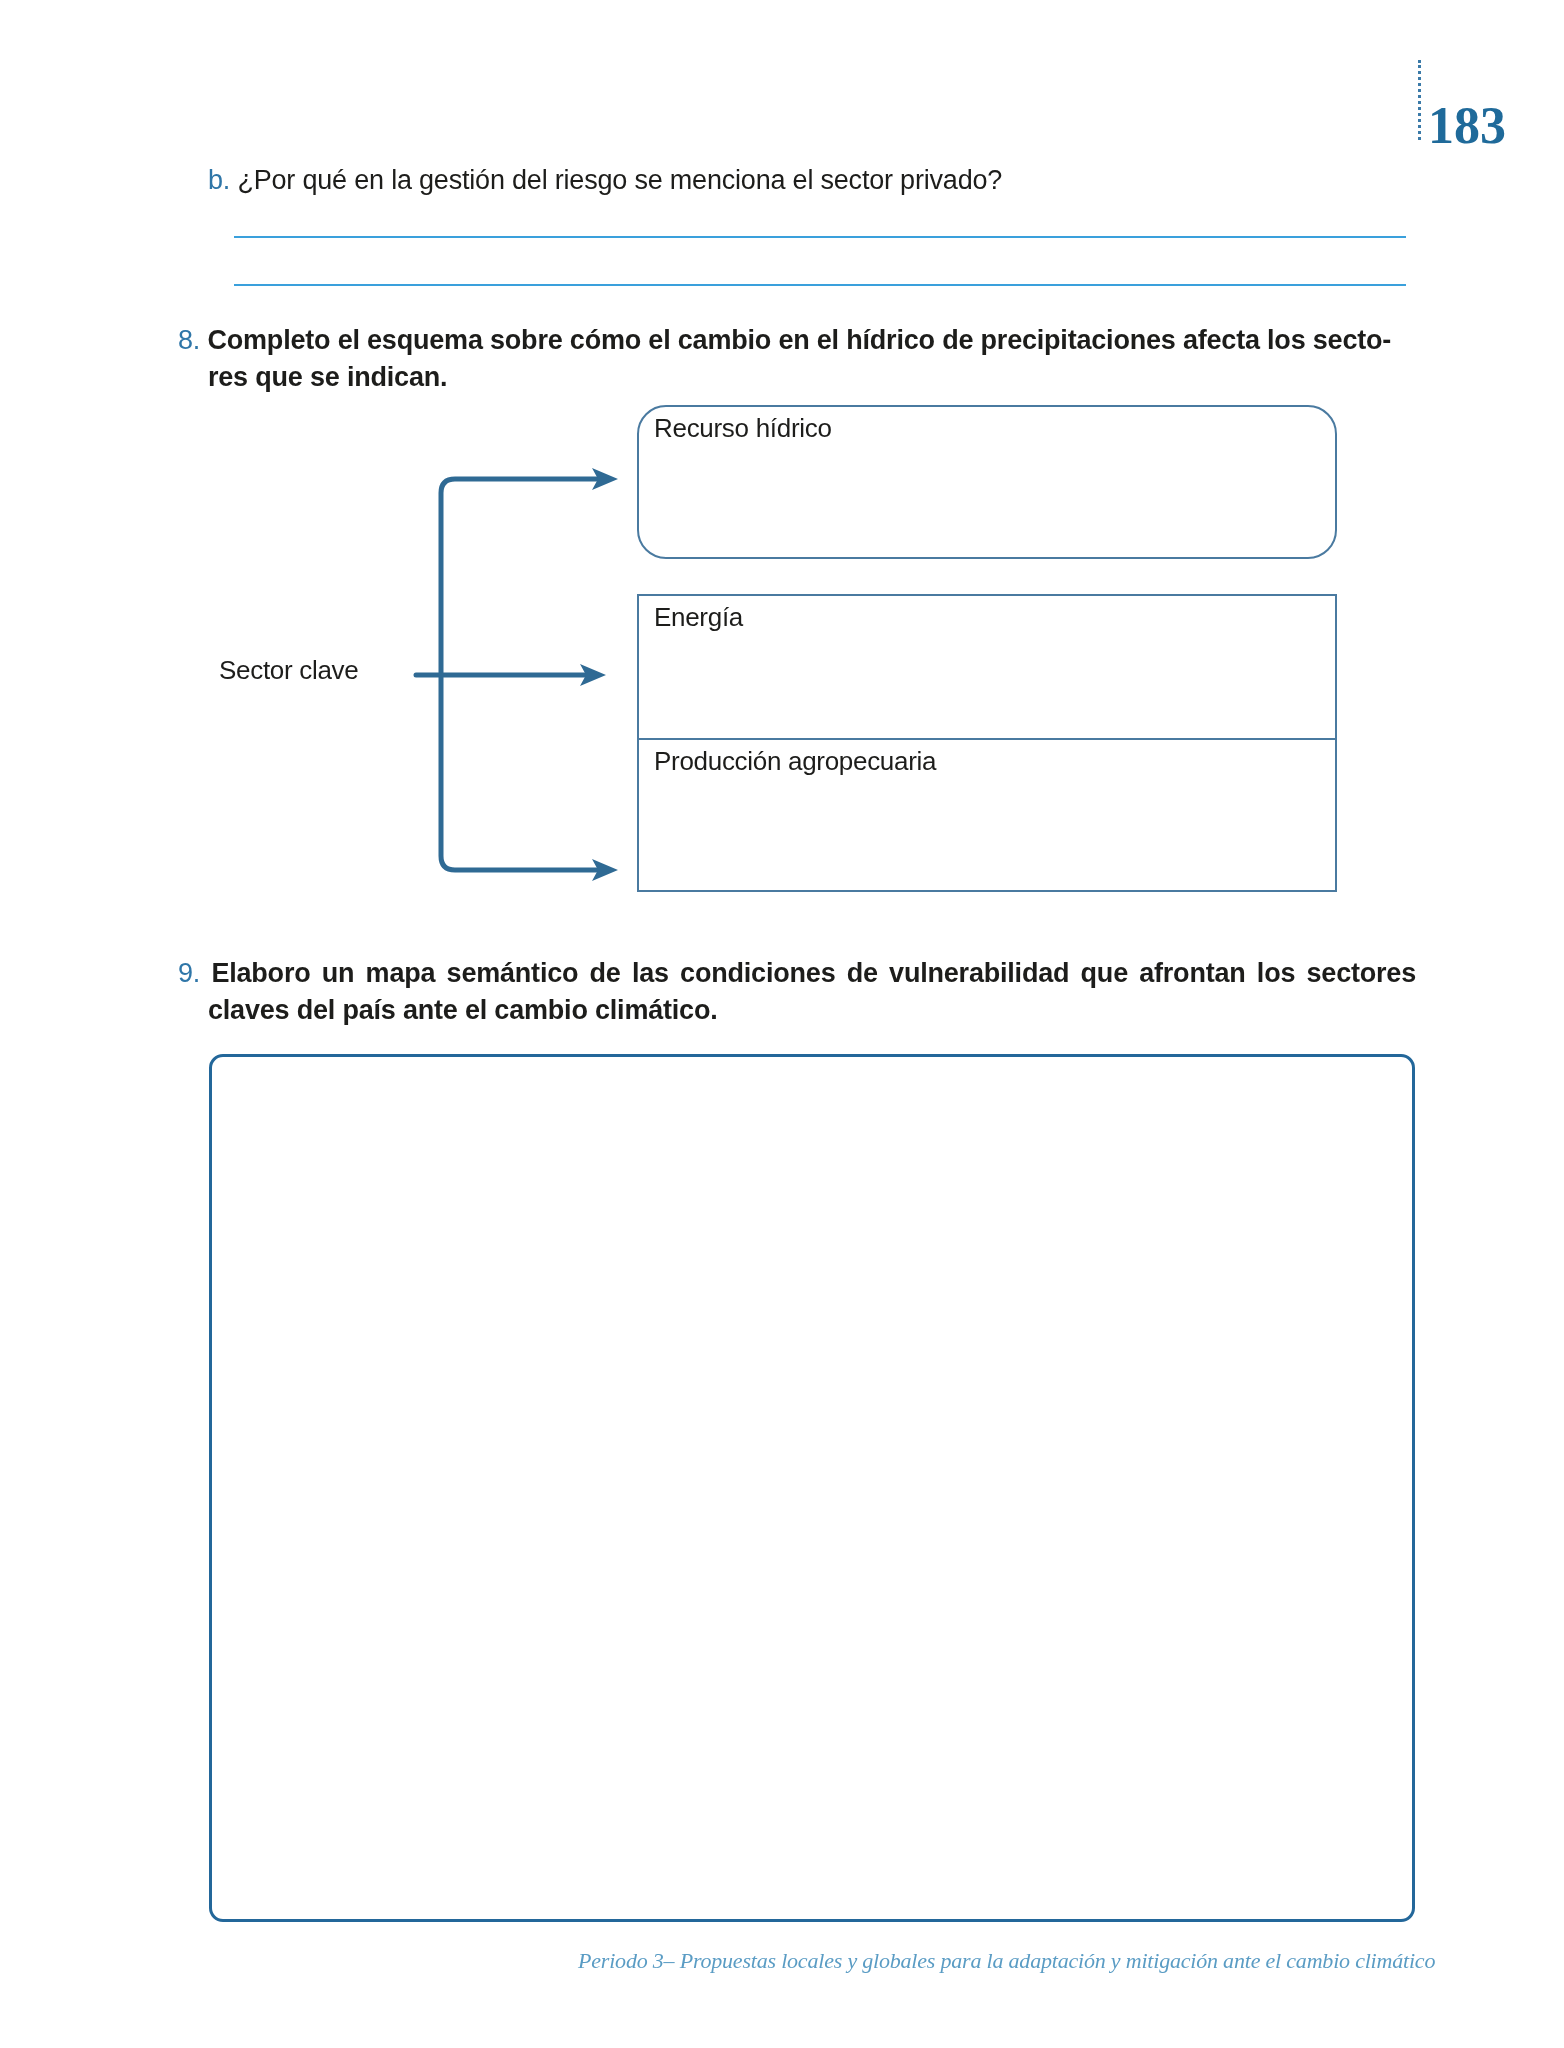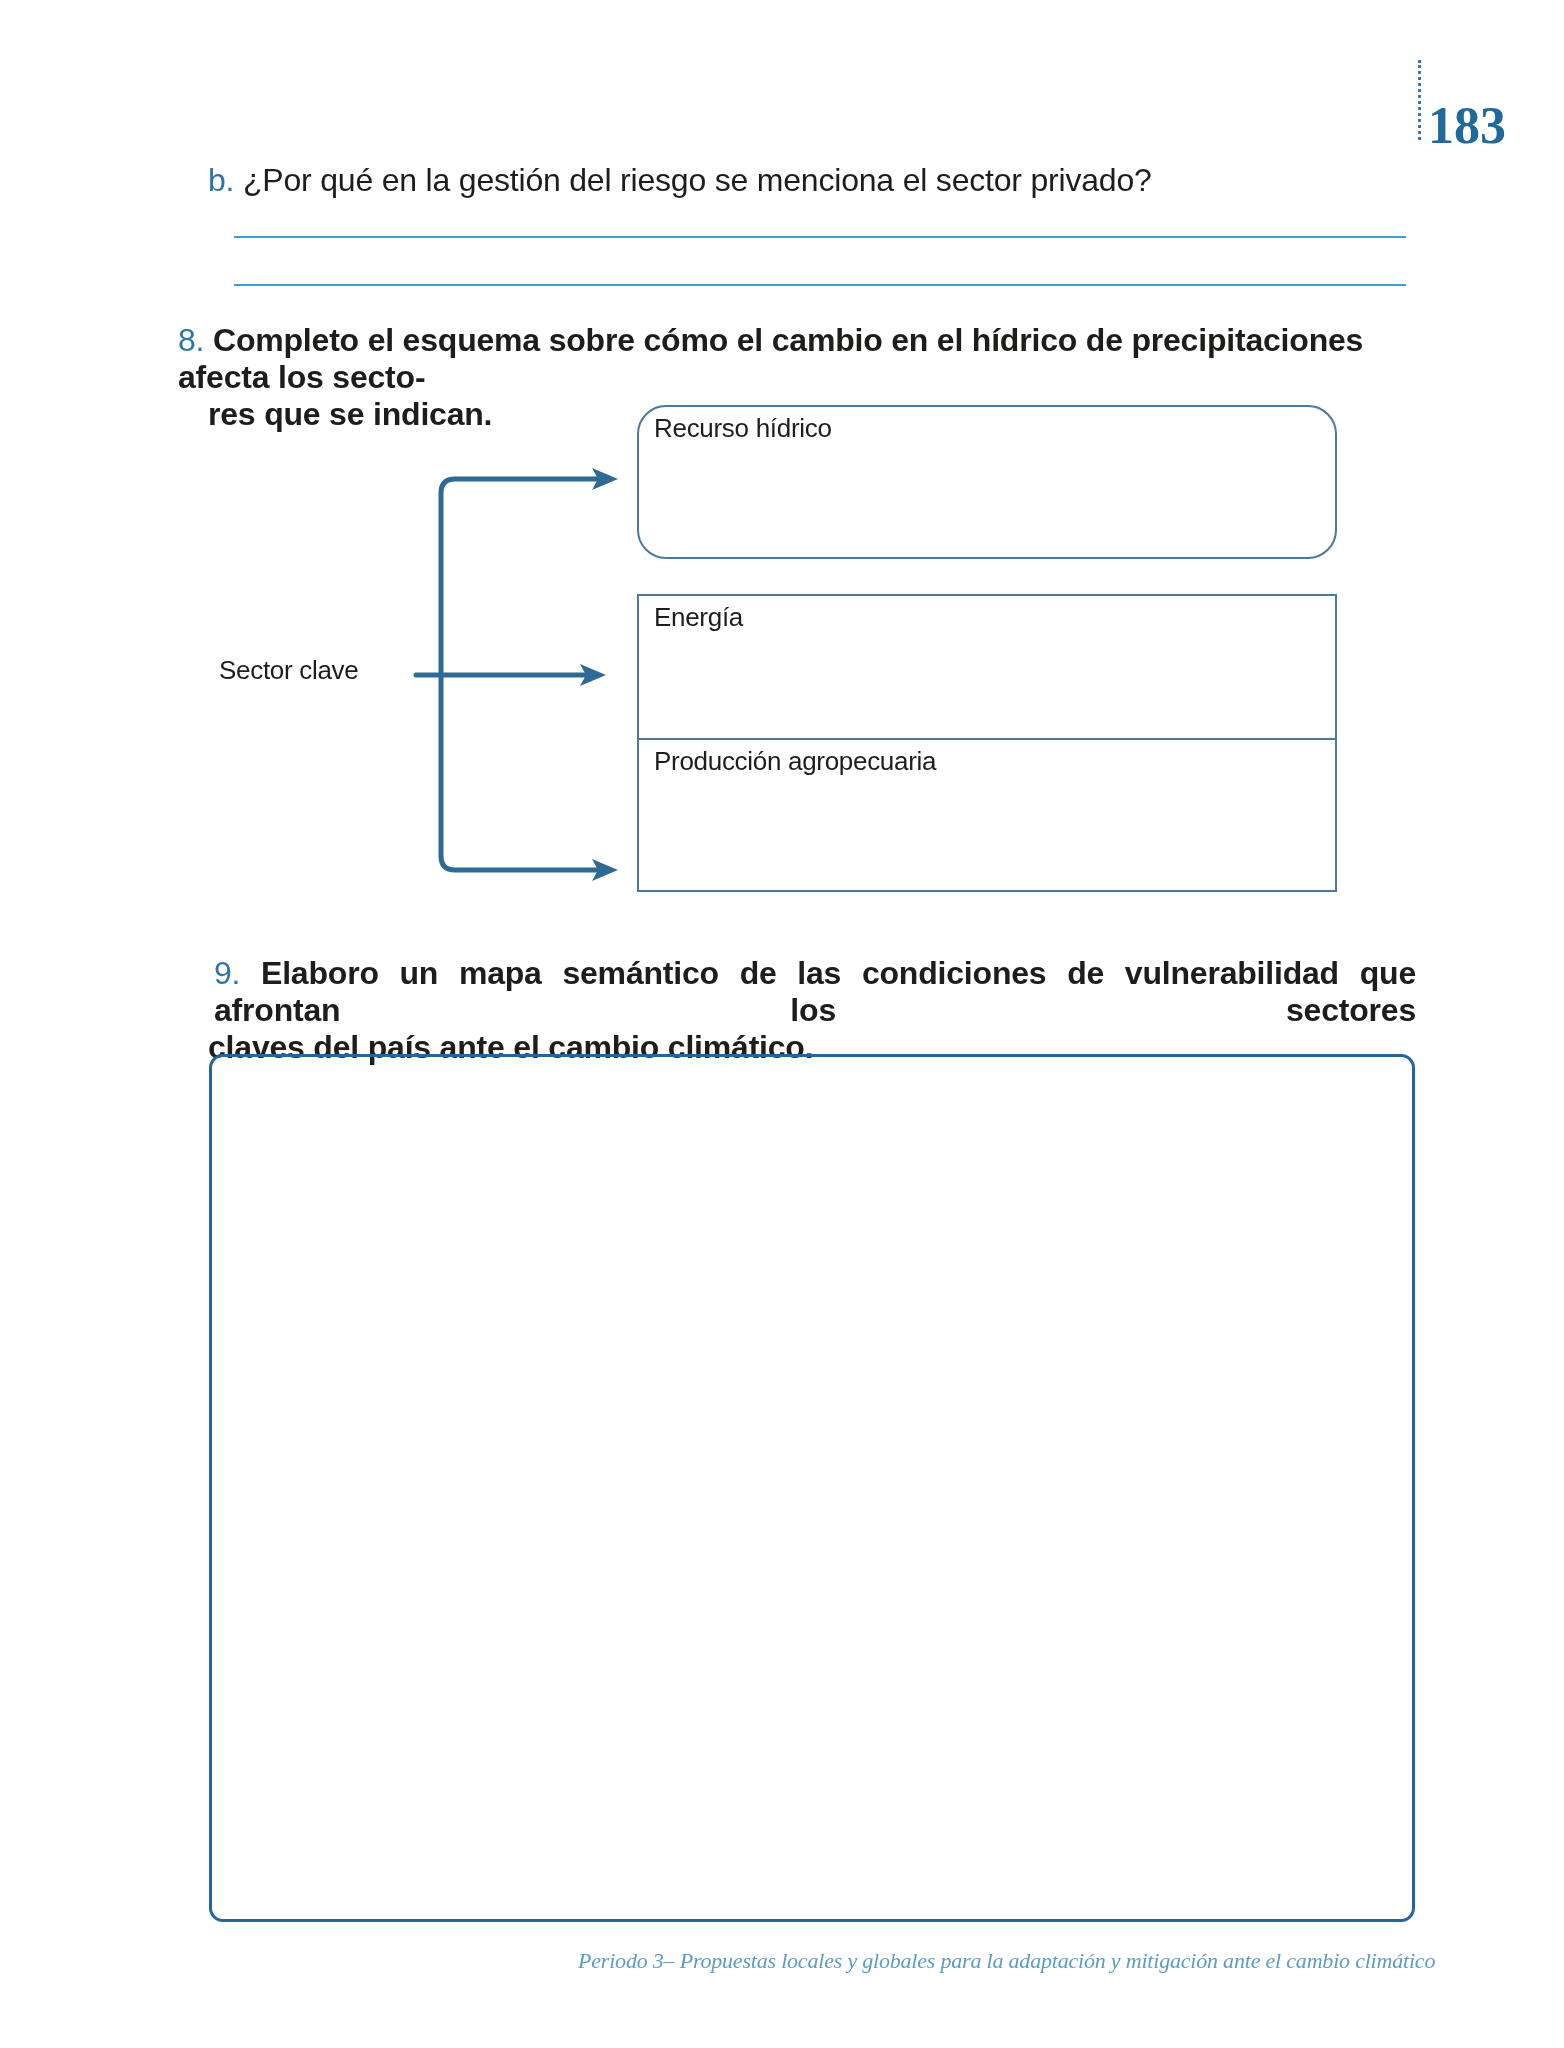--- a/index.html
+++ b/index.html
@@ -11,21 +11,21 @@
     .page-num-rule {
       left: 1418px; top: 60px; width: 0; height: 80px;
       border-left: 3px dotted #3b7aa8;
     }
     .page-num {
       left: 1428px; top: 96px;
       font-family: "Liberation Serif", serif; font-weight: bold;
       font-size: 52px; color: #1f6a9a; letter-spacing: 0px;
     }
     .q-line {
-      font-size: 32px; line-height: 37px; letter-spacing: -0.2px;
+      font-size: 27px; line-height: 37px; letter-spacing: -0.2px;
     }
     .q-num { color: #2f76a8; }
     .q-bold { font-weight: bold; }
     .answer-line {
       left: 234px; width: 1172px; height: 0;
       border-top: 2.5px solid #3aa0dc;
     }
     .sector-box {
       left: 637px; width: 700px; height: 154px;
       border: 2.5px solid #4a7aa0; box-sizing: border-box; background: #fff;
@@ -90,21 +90,21 @@
   <span class="sector-box-label">Recurso hídrico</span>
 </div>
 <div class="abs sector-box" style="top:594px;padding-left:28px;">
   <span class="sector-box-label">Energía</span>
 </div>
 <div class="abs sector-box" style="top:738px;">
   <span class="sector-box-label">Producción agropecuaria</span>
 </div>
 
 <div class="abs q-line" style="left:178px; top:955px; width:1238px;">
-  <div style="text-align:justify; text-align-last:justify;margin-left:36px;">
+  <div style="text-align:justify; text-align-last:justify;">
     <span class="q-num">9.</span>
     <span class="q-bold">Elaboro un mapa semántico de las condiciones de vulnerabilidad que afrontan los sectores</span>
   </div>
   <div style="padding-left:30px;">
     <span class="q-bold">claves del país ante el cambio climático.</span>
   </div>
 </div>
 
 <div class="abs map-box"></div>
 

